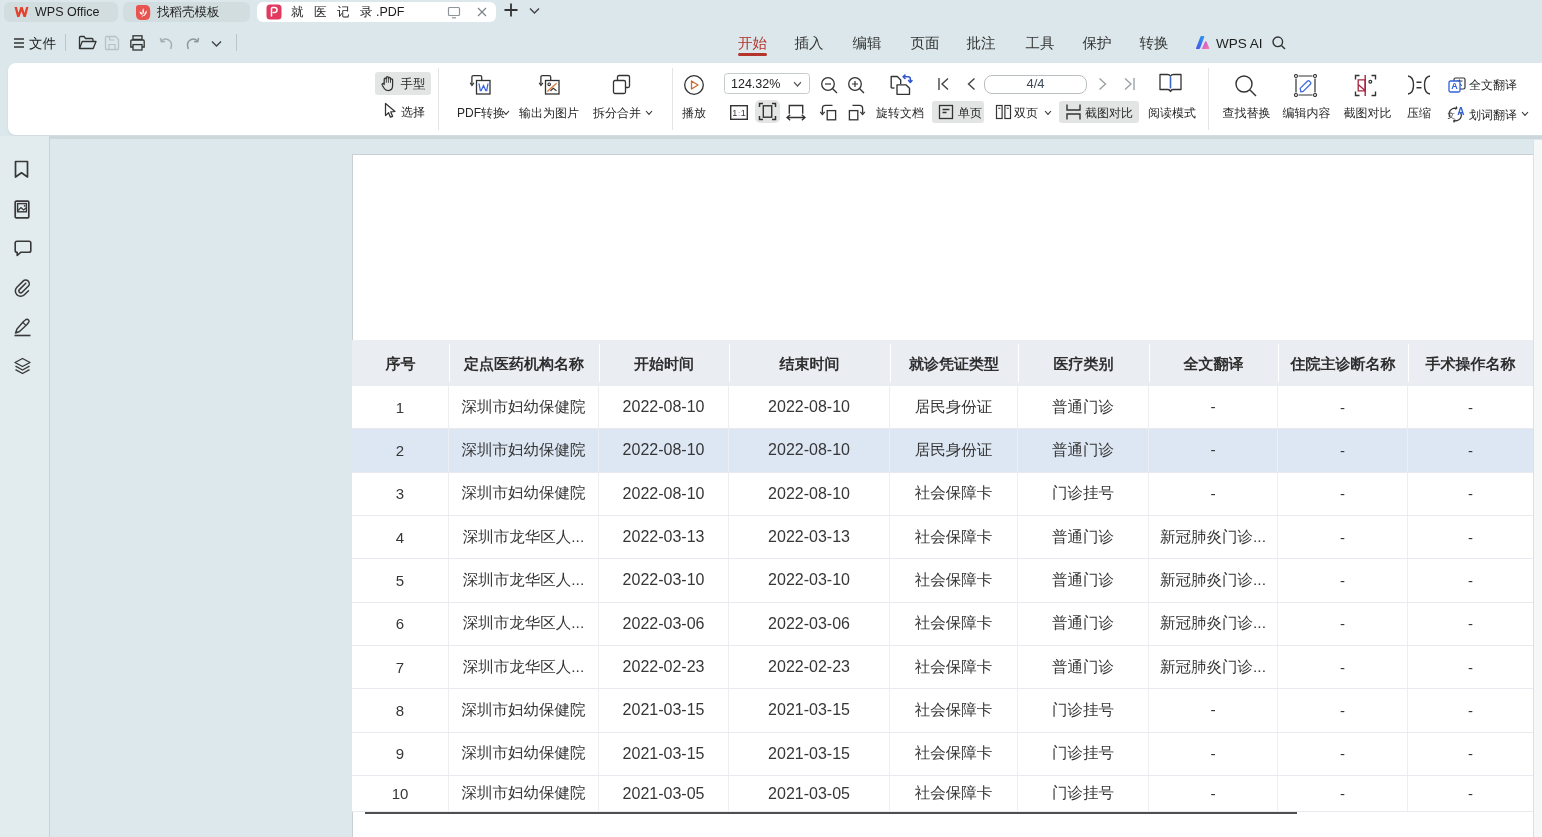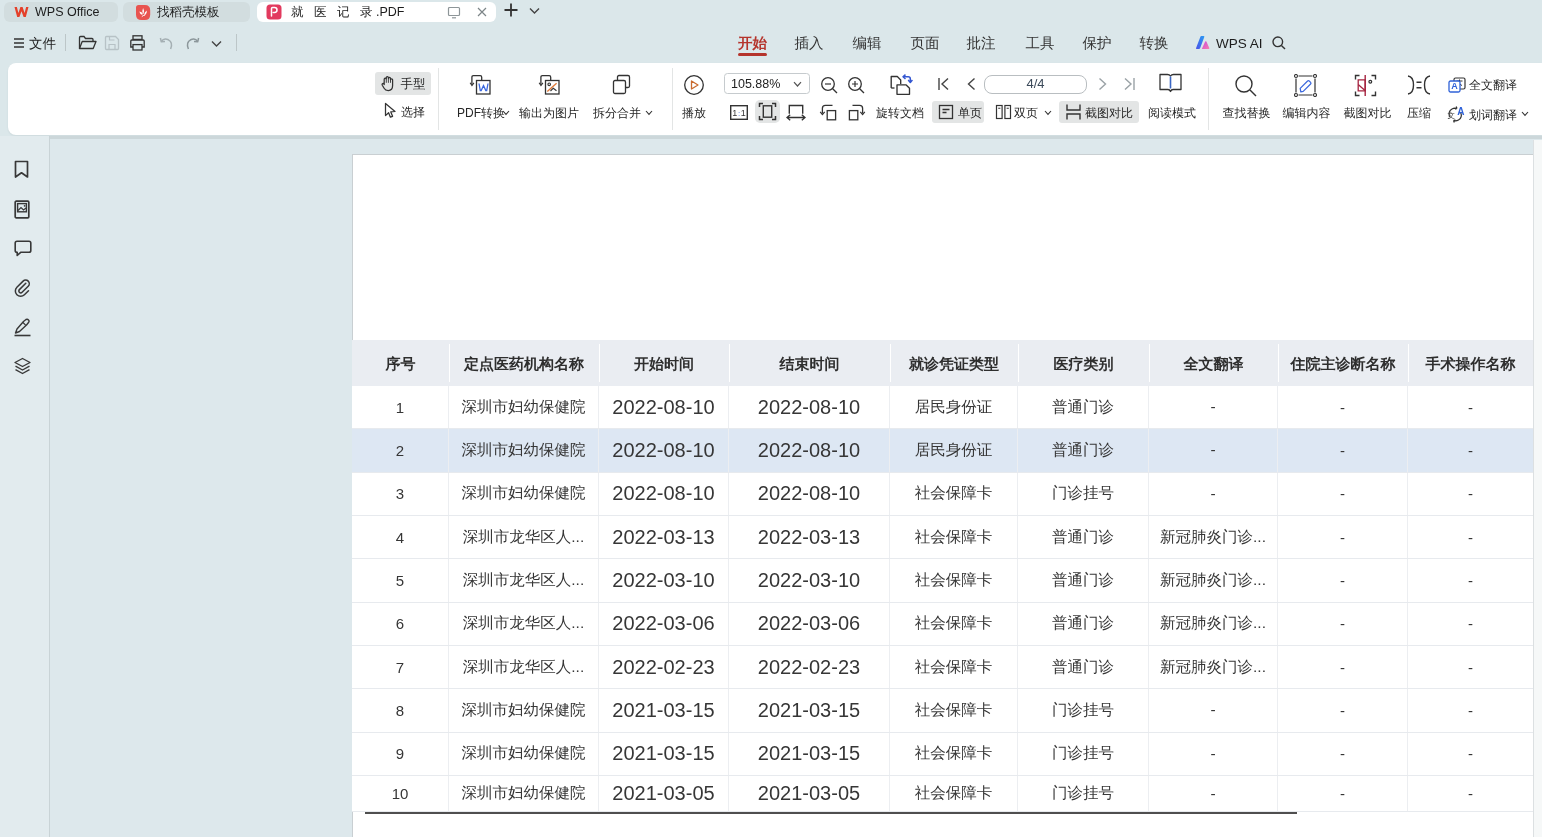--- a/index.html
+++ b/index.html
@@ -8,21 +8,21 @@
 .tab{position:absolute;top:2px;height:20px;border-radius:6px;background:#d2dddf;display:flex;align-items:center;font-size:12.5px;color:#1c1c1c}
 .sep{position:absolute;width:1px;background:#d9dddd}
 .vsep{position:absolute;width:1px;background:#e3e5e5}
 .mi{position:absolute;top:35px;height:17px;line-height:17px;font-size:14.5px;color:#333;text-align:center}
 .tl{position:absolute;font-size:12px;color:#262626;white-space:nowrap;text-align:center;height:14px;line-height:14px}
 .selbg{position:absolute;background:#e3e5e5;border-radius:3px}
 .icon{position:absolute}
 .hcell{font-weight:bold;font-size:15px;color:#2e2e2e;text-align:center}
 .tr{position:absolute;left:0;width:1181px;border-bottom:1px solid #e7eaee;background:#fff}
 .td{position:absolute;top:0;height:100%;display:flex;align-items:center;justify-content:center;font-size:15px;color:#363636;border-right:1px solid #eceef1;overflow:hidden;white-space:nowrap}
-.dt{font-size:20px}
+.dt{font-size:16px}
 .cn{font-size:15.5px}
 </style></head>
 <body>
 
 <div class="tab" style="left:4px;width:114px;padding-left:10px">
   <svg width="15" height="14" viewBox="0 0 15 14" style="margin-right:6px">
       <path d="M0.5 2 L3.2 12 L5.4 12 L7.5 6.2 L9.6 12 L11.8 12 L14.5 2 L12.1 2 L10.6 8 L8.6 2 L6.4 2 L4.4 8 L2.9 2 Z" fill="#e4402a"></path>
     </svg>
   WPS Office
 </div>
@@ -81,21 +81,21 @@
     <path d="M2.4 3 L3.3 6.8 L7 6.6" fill="none" stroke="#a4afb3" stroke-width="1.5" stroke-linejoin="round"></path>
   </svg>
 <svg class="icon" width="17" height="16" viewBox="0 0 17 16" style="left:184px;top:35px">
     <path d="M4.4 14 Q1.7 7.4 6.6 4.8 Q11.2 2.6 13.6 6.4" fill="none" stroke="#8c979b" stroke-width="1.5"></path>
     <path d="M14.6 3 L13.7 6.8 L10 6.6" fill="none" stroke="#8c979b" stroke-width="1.5" stroke-linejoin="round"></path>
   </svg>
 <svg class="icon" width="11" height="8" viewBox="0 0 11 8" style="left:211px;top:40px">
     <path d="M1 1.5 L5.5 6 L10 1.5" fill="none" stroke="#444" stroke-width="1.4"></path>
   </svg>
 <div class="sep" style="left:236px;top:34px;height:17px;background:#bcc6c8"></div>
-<div class="mi" style="left:737px;width:31px;color:#b5342c;font-weight:bold">开始</div>
+<div class="mi" style="left:737px;width:31px;color:#b5342c;font-weight:normal">开始</div>
 <div class="abs" style="left:738px;top:53px;width:29px;height:3px;background:#b5342c;border-radius:2px"></div>
 <div class="mi" style="left:794px;width:30px">插入</div>
 <div class="mi" style="left:852px;width:30px">编辑</div>
 <div class="mi" style="left:910px;width:30px">页面</div>
 <div class="mi" style="left:966px;width:30px">批注</div>
 <div class="mi" style="left:1025px;width:30px">工具</div>
 <div class="mi" style="left:1082px;width:30px">保护</div>
 <div class="mi" style="left:1139px;width:30px">转换</div>
 <svg class="icon" width="18" height="15" viewBox="0 0 18 15" style="left:1195px;top:35px">
     <defs>
@@ -160,21 +160,21 @@
       <path d="M1 1 L4 4.4 L7 1" fill="none" stroke="#333" stroke-width="1.1"></path>
     </svg>
 <div class="vsep" style="left:672px;top:68px;height:62px"></div>
 
 <svg class="icon" width="22" height="22" viewBox="0 0 22 22" style="left:683px;top:74px">
       <circle cx="11" cy="11" r="9.3" fill="none" stroke="#333" stroke-width="1.3"></circle>
       <path d="M8.5 7 L15 11 L8.5 15 Z" fill="none" stroke="#c96a2e" stroke-width="1.3" stroke-linejoin="round"></path>
     </svg>
 <div class="tl" style="left:681px;top:105.5px;width:26px">播放</div>
 <div class="abs" style="left:724px;top:73px;width:86px;height:21px;border:1px solid #c6cbce;border-radius:3.5px;background:#fff"></div>
-<div class="abs" style="left:731px;top:77px;width:58px;font-size:12.5px;color:#222;height:14px;line-height:14px">105.88%</div>
+<div class="abs" style="left:731px;top:77px;width:58px;font-size:12.5px;color:#222;height:14px;line-height:14px">124.32%</div>
 <svg class="icon" width="9" height="7" viewBox="0 0 9 7" style="left:793px;top:81px">
       <path d="M1 1.2 L4.5 5 L8 1.2" fill="none" stroke="#555" stroke-width="1.2"></path>
     </svg>
 <svg class="icon" width="19" height="19" viewBox="0 0 19 19" style="left:820px;top:76px">
       <circle cx="8" cy="8" r="6.3" fill="none" stroke="#333" stroke-width="1.3"></circle>
       <path d="M12.7 12.7 L17 17" stroke="#333" stroke-width="1.3"></path>
       <path d="M5 8 L11 8" stroke="#333" stroke-width="1.2"></path>
     </svg>
 <svg class="icon" width="19" height="19" viewBox="0 0 19 19" style="left:847px;top:76px">
       <circle cx="8" cy="8" r="6.3" fill="none" stroke="#333" stroke-width="1.3"></circle>

